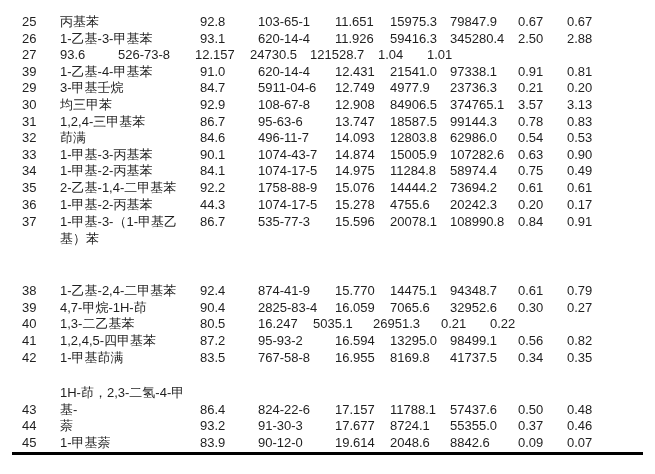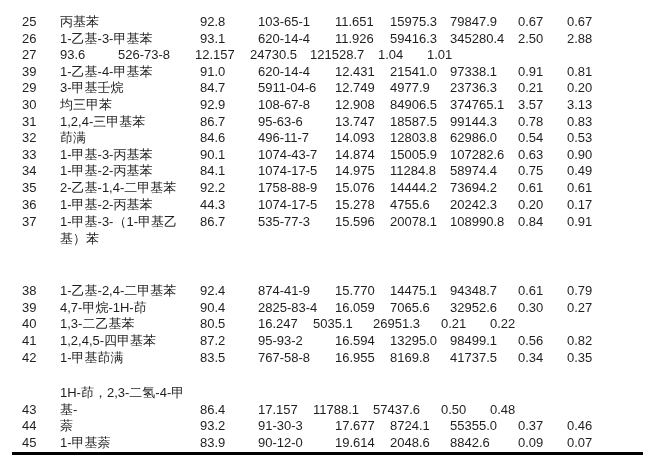--- a/index.html
+++ b/index.html
@@ -248,20 +248,21 @@
         <span class="c c-rt">16.955</span>
         <span class="c c-area1">8169.8</span>
         <span class="c c-area2">41737.5</span>
         <span class="c c-pct1">0.34</span>
         <span class="c c-pct2">0.35</span>
       </div>
       <div class="row tall-b">
         <span class="c c-no">43</span>
         <span class="c c-name">1H-茚，2,3-二氢-4-甲基-</span>
         <span class="c c-match">86.4</span>
+        <span class="c c-cas">824-22-6</span>
         <span class="c c-rt">17.157</span>
         <span class="c c-area1">11788.1</span>
         <span class="c c-area2">57437.6</span>
         <span class="c c-pct1">0.50</span>
         <span class="c c-pct2">0.48</span>
       </div>
       <div class="row single">
         <span class="c c-no">44</span>
         <span class="c c-name">萘</span>
         <span class="c c-match">93.2</span>

